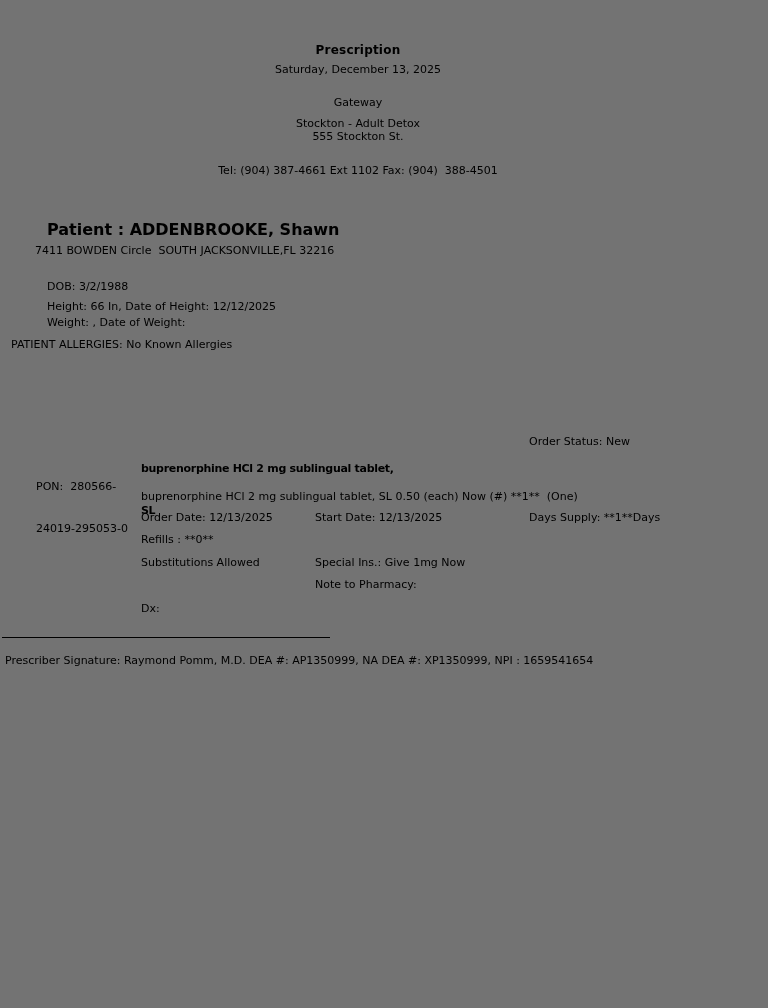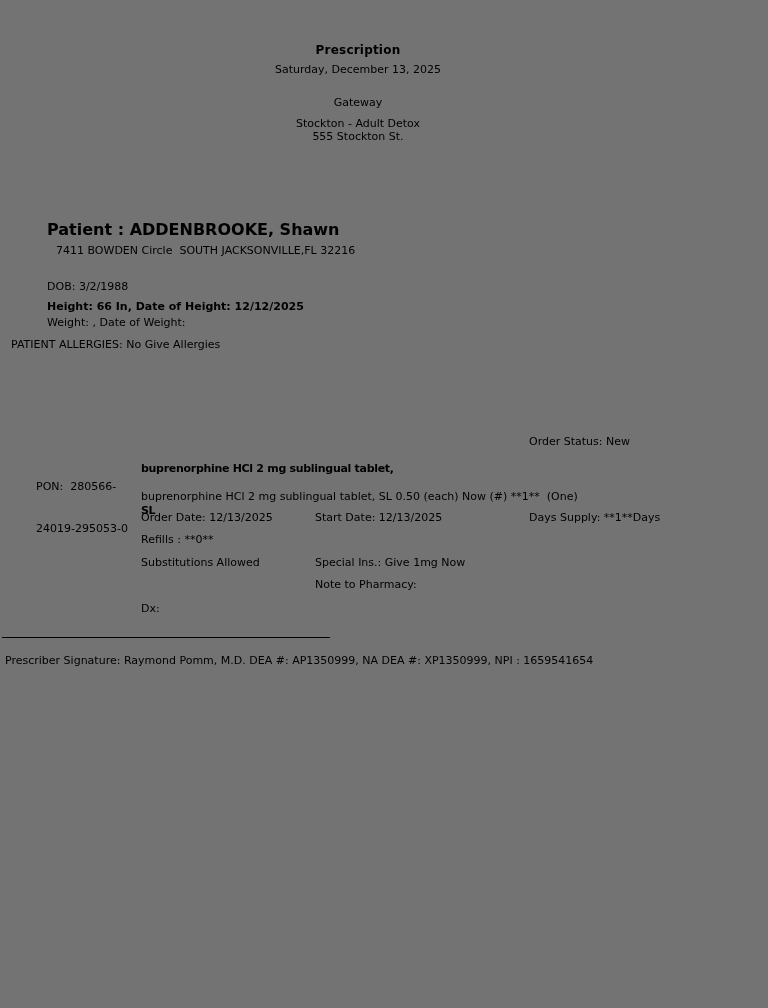--- a/index.html
+++ b/index.html
@@ -34,27 +34,28 @@
 <body>
 
 <div class="page">
 
   <div class="t c b title" style="top:43px;">Prescription</div>
   <div class="t c" style="top:63px;">Saturday, December 13, 2025</div>
 
   <div class="t c" style="top:117px;">Stockton - Adult Detox</div>
   <div class="t c" style="top:96px;">Gateway</div>
   <div class="t c" style="top:130px;">555 Stockton St.</div>
+  <div class="t c" style="top:164px;">Tel: (904) 387-4661 Ext 1102 Fax: (904)  388-4501</div>
 
   <div class="t b pname" style="left:47px; top:223px;">Patient : ADDENBROOKE, Shawn</div>
-  <div class="t" style="left:56px; top:244px;">7411 BOWDEN Circle  SOUTH JACKSONVILLE,FL 32216</div>
+  <div class="t" style="left:35px; top:244px;">7411 BOWDEN Circle  SOUTH JACKSONVILLE,FL 32216</div>
   <div class="t" style="left:47px; top:280px;">DOB: 3/2/1988</div>
-  <div class="t" style="left:47px; top:300px;font-weight:bold;">Height: 66 In, Date of Height: 12/12/2025</div>
+  <div class="t" style="left:47px; top:300px;">Height: 66 In, Date of Height: 12/12/2025</div>
   <div class="t" style="left:47px; top:316px;">Weight: , Date of Weight:</div>
-  <div class="t" style="left:11px; top:338px;">PATIENT ALLERGIES: No Give Allergies</div>
+  <div class="t" style="left:11px; top:338px;">PATIENT ALLERGIES: No Known Allergies</div>
 
   <div class="t two-line" style="left:36px; top:452px;">
     <div>PON:  280566-</div>
     <div>24019-295053-0</div>
   </div>
 
   <div class="t b drug two-line" style="left:141px; top:434px;">
     <div>buprenorphine HCl 2 mg sublingual tablet,</div>
     <div>SL</div>
   </div>

